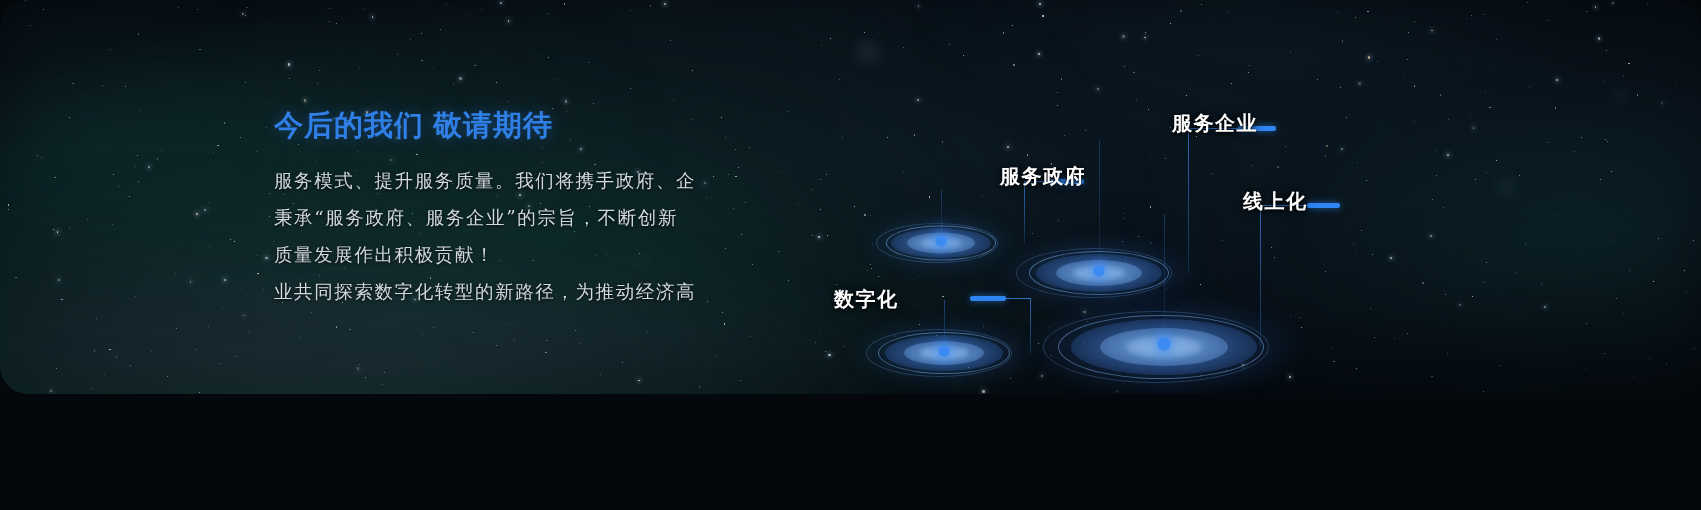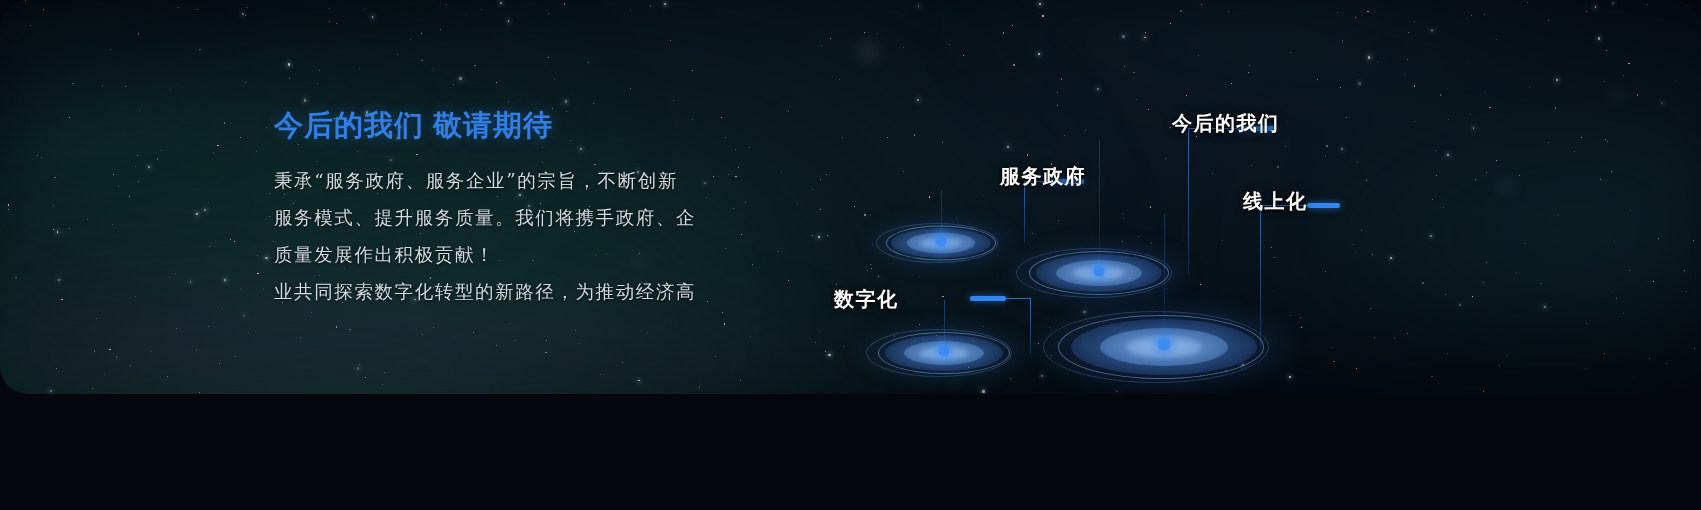--- a/index.html
+++ b/index.html
@@ -799,22 +799,22 @@
       <div class="neb" style="left: 948.5px; top: 378.5px; width: 13px; height: 13px; background: radial-gradient(circle, rgba(206, 222, 238, 0.16) 0%, rgba(0, 0, 0, 0) 70%);"></div>
       <div class="neb" style="left: 1398px; top: 252px; width: 12px; height: 12px; background: radial-gradient(circle, rgba(176, 202, 226, 0.12) 0%, rgba(0, 0, 0, 0) 70%);"></div>
       <div class="neb" style="left: 256px; top: 446px; width: 12px; height: 12px; background: radial-gradient(circle, rgba(186, 208, 228, 0.11) 0%, rgba(0, 0, 0, 0) 70%);"></div>
     </div>
   <div class="bg-layer" id="bg-vignette"></div>
 
   <div id="text-block">
     <div id="headline">今后的我们 敬请期待</div>
 
     <div id="paragraph">
+      <span class="pline">服务模式、提升服务质量。我们将携手政府、企</span>
       <span class="pline">秉承“服务政府、服务企业”的宗旨，不断创新</span>
-      <span class="pline">服务模式、提升服务质量。我们将携手政府、企</span>
       <span class="pline">质量发展作出积极贡献！</span>
       <span class="pline">业共同探索数字化转型的新路径，为推动经济高</span>
     </div>
   </div>
 
   <div id="diagram">
 
     <div class="platform" style="left:941px; top:243px;">
       <div class="glow" style="width:150px;height:56px;"></div>
       <div class="ring faint" style="width:122px;height:40px;margin-left:-4px;"></div>
@@ -871,17 +871,17 @@
     <div class="dash" style="left:1307px; top:203px; width:33px;"></div>
     <div class="vline soft" style="left:1164px; top:214px; height:132px;opacity:.40;"></div>
 
     <div class="node-dot" style="left:944px;  top:351px;"></div>
     <div class="node-dot" style="left:941px;  top:241px;"></div>
     <div class="node-dot" style="left:1099px; top:271px;"></div>
     <div class="node-dot" style="left:1164px; top:344px; width:13px; height:13px;"></div>
 
     <div class="dlabel" style="left:834px;  top:286px;">数字化</div>
     <div class="dlabel" style="left:1000px; top:163px;">服务政府</div>
-    <div class="dlabel" style="left:1172px; top:110px;">今后的我们</div>
+    <div class="dlabel" style="left:1172px; top:110px;">服务企业</div>
     <div class="dlabel" style="left:1243px; top:188px;">线上化</div>
 
   </div>
 </div>
 
 </body></html>

